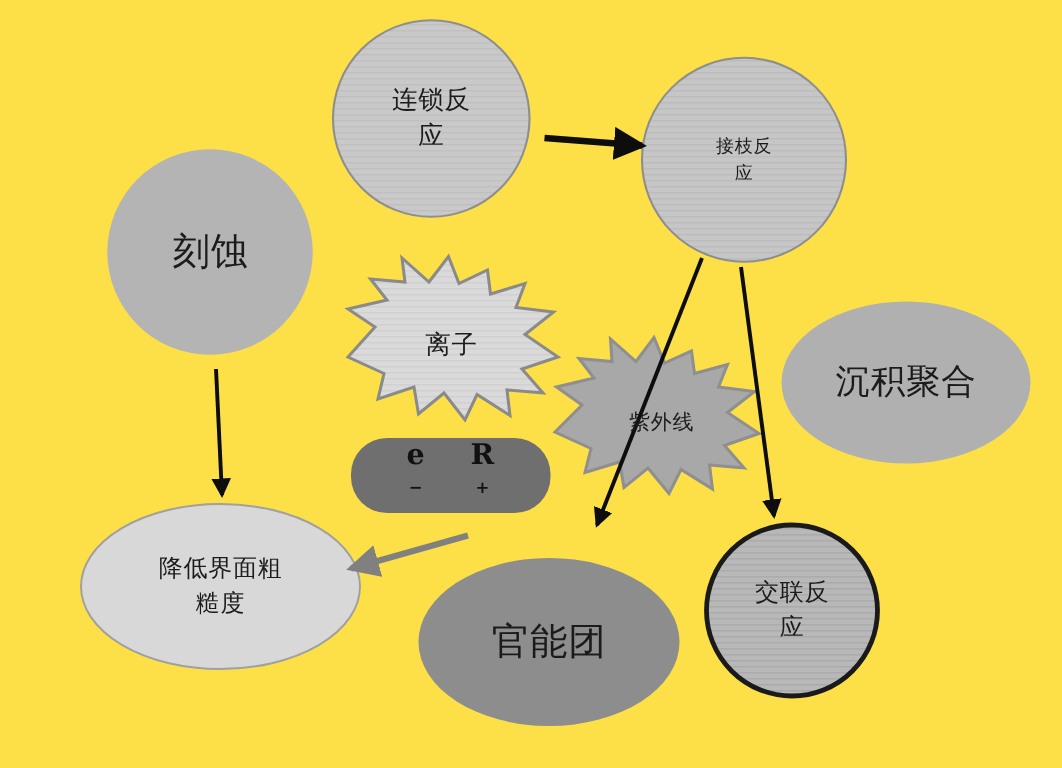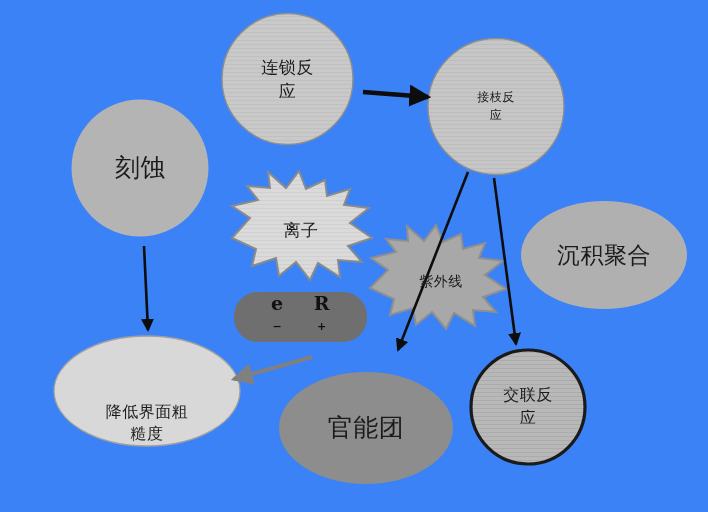--- a/index.html
+++ b/index.html
@@ -8,21 +8,21 @@
     padding: 0;
     background: #ffffff;
   }
   body {
     font-family: "DejaVu Sans", "Liberation Sans", sans-serif;
   }
   #stage {
     position: relative;
     width: 708px;
     height: 512px;
-    background: #3b82f6;
+    background: #fde047;
     overflow: hidden;
   }
   #stage svg.layer {
     position: absolute;
     left: 0;
     top: 0;
     width: 708px;
     height: 512px;
   }
   .node-label {
@@ -37,23 +37,23 @@
     line-height: 1.42;
     letter-spacing: 0.5px;
   }
   .node-label span { display: block; white-space: nowrap; }
 
   .lbl-chain      { left: 222px; top: 12px;  width: 131px; height: 134px; font-size: 17px; }
   .lbl-graft      { left: 428px; top: 37px;  width: 136px; height: 139px; font-size: 12px; }
   .lbl-etch       { left: 72px;  top: 100px; width: 137px; height: 136px; font-size: 25px; }
   .lbl-deposit    { left: 521px; top: 201px; width: 166px; height: 108px; font-size: 23px; }
   .lbl-ion        { left: 230px; top: 182px; width: 142px; height: 96px;  font-size: 17px; }
-  .lbl-uv         { left: 368px; top: 234px; width: 146px; height: 98px;  font-size: 14px; font-family: Liberation Mono, monospace; }
+  .lbl-uv         { left: 368px; top: 234px; width: 146px; height: 98px;  font-size: 14px; }
   .lbl-charge     { left: 234px; top: 292px; width: 133px; height: 50px;  font-size: 18px; color: #111; }
-  .lbl-rough      { left: 54px;  top: 336px; width: 186px; height: 110px; font-size: 16px; justify-content: flex-end; }
+  .lbl-rough      { left: 54px;  top: 336px; width: 186px; height: 110px; font-size: 16px; }
   .lbl-func       { left: 279px; top: 372px; width: 174px; height: 112px; font-size: 25px; }
   .lbl-cross      { left: 471px; top: 350px; width: 114px; height: 114px; font-size: 16px; }
 
   .lbl-charge .row { display: flex; flex-direction: row; gap: 30px; align-items: baseline; }
   .lbl-charge .sym { font-family: "DejaVu Serif", "Liberation Serif", serif; font-weight: bold; font-size: 19px; }
   .lbl-charge sup { font-size: 11px; }
 </style>
 </head>
 <body>
 

